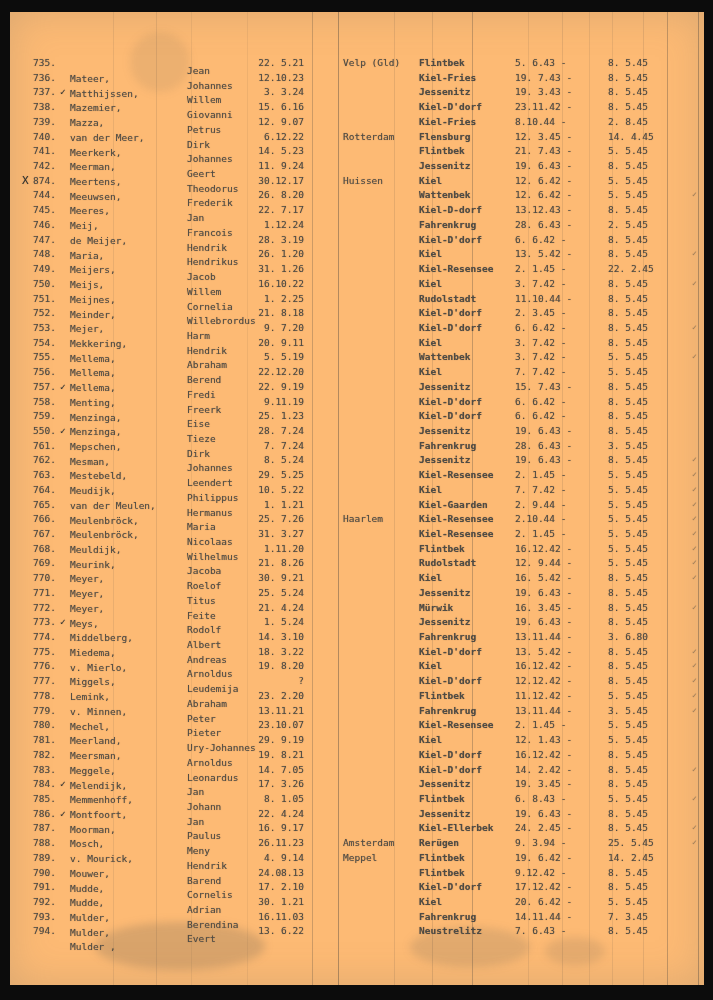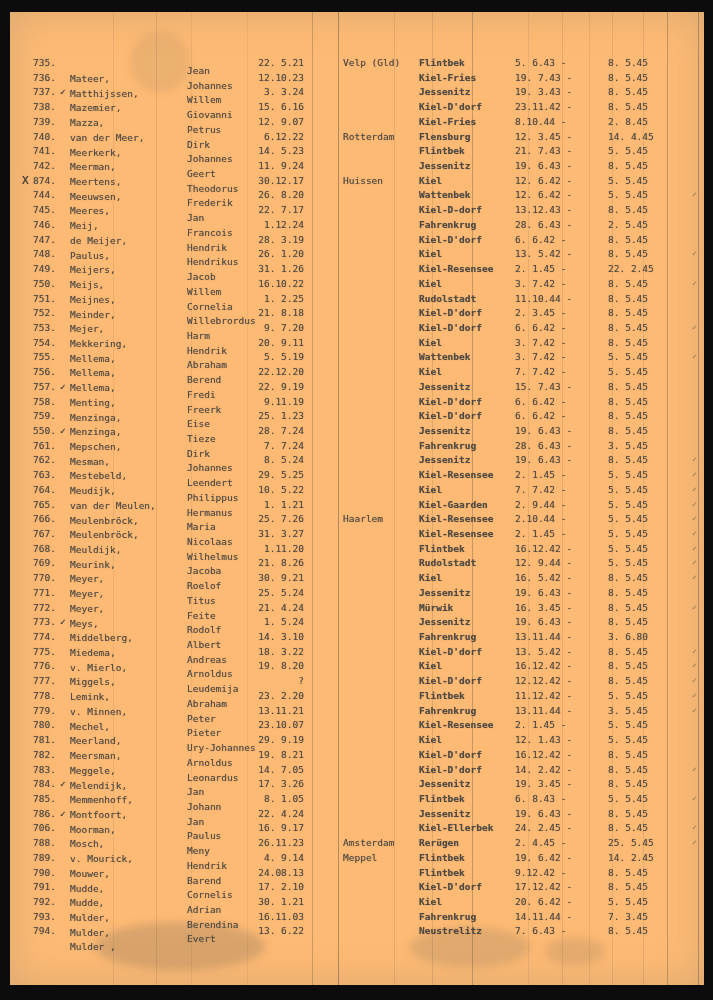--- a/index.html
+++ b/index.html
@@ -223,21 +223,21 @@
     <span class="c-camp">Fahrenkrug</span>
     <span class="c-from">28. 6.43 -</span>
     <span class="c-to">2. 5.45</span>
     <span class="c-right"></span>
   </div>
 
   <div class="row">
     <span class="c-xmark"></span>
     <span class="c-no">747.</span>
     <span class="c-mark"></span>
-    <span class="c-sur">Paulus,</span>
+    <span class="c-sur">Maria,</span>
     <span class="c-first">Hendrik</span>
     <span class="c-birth">28. 3.19</span>
     <span class="c-city"></span>
     <span class="c-camp">Kiel-D'dorf</span>
     <span class="c-from">6. 6.42 -</span>
     <span class="c-to">8. 5.45</span>
     <span class="c-right"></span>
   </div>
 
   <div class="row">
@@ -781,42 +781,42 @@
     <span class="c-birth">22. 4.24</span>
     <span class="c-city"></span>
     <span class="c-camp">Jessenitz</span>
     <span class="c-from">19. 6.43 -</span>
     <span class="c-to">8. 5.45</span>
     <span class="c-right"></span>
   </div>
 
   <div class="row">
     <span class="c-xmark"></span>
-    <span class="c-no">706.</span>
+    <span class="c-no">787.</span>
     <span class="c-mark"></span>
     <span class="c-sur">Mosch,</span>
     <span class="c-first">Paulus</span>
     <span class="c-birth">16. 9.17</span>
     <span class="c-city"></span>
     <span class="c-camp">Kiel-Ellerbek</span>
     <span class="c-from">24. 2.45 -</span>
     <span class="c-to">8. 5.45</span>
     <span class="c-right">✓</span>
   </div>
 
   <div class="row">
     <span class="c-xmark"></span>
     <span class="c-no">788.</span>
     <span class="c-mark"></span>
     <span class="c-sur">v. Mourick,</span>
     <span class="c-first">Meny</span>
     <span class="c-birth">26.11.23</span>
     <span class="c-city">Amsterdam</span>
     <span class="c-camp">Rerügen</span>
-    <span class="c-from">2. 4.45 -</span>
+    <span class="c-from">9. 3.94 -</span>
     <span class="c-to">25. 5.45</span>
     <span class="c-right">✓</span>
   </div>
 
   <div class="row">
     <span class="c-xmark"></span>
     <span class="c-no">789.</span>
     <span class="c-mark"></span>
     <span class="c-sur">Mouwer,</span>
     <span class="c-first">Hendrik</span>

